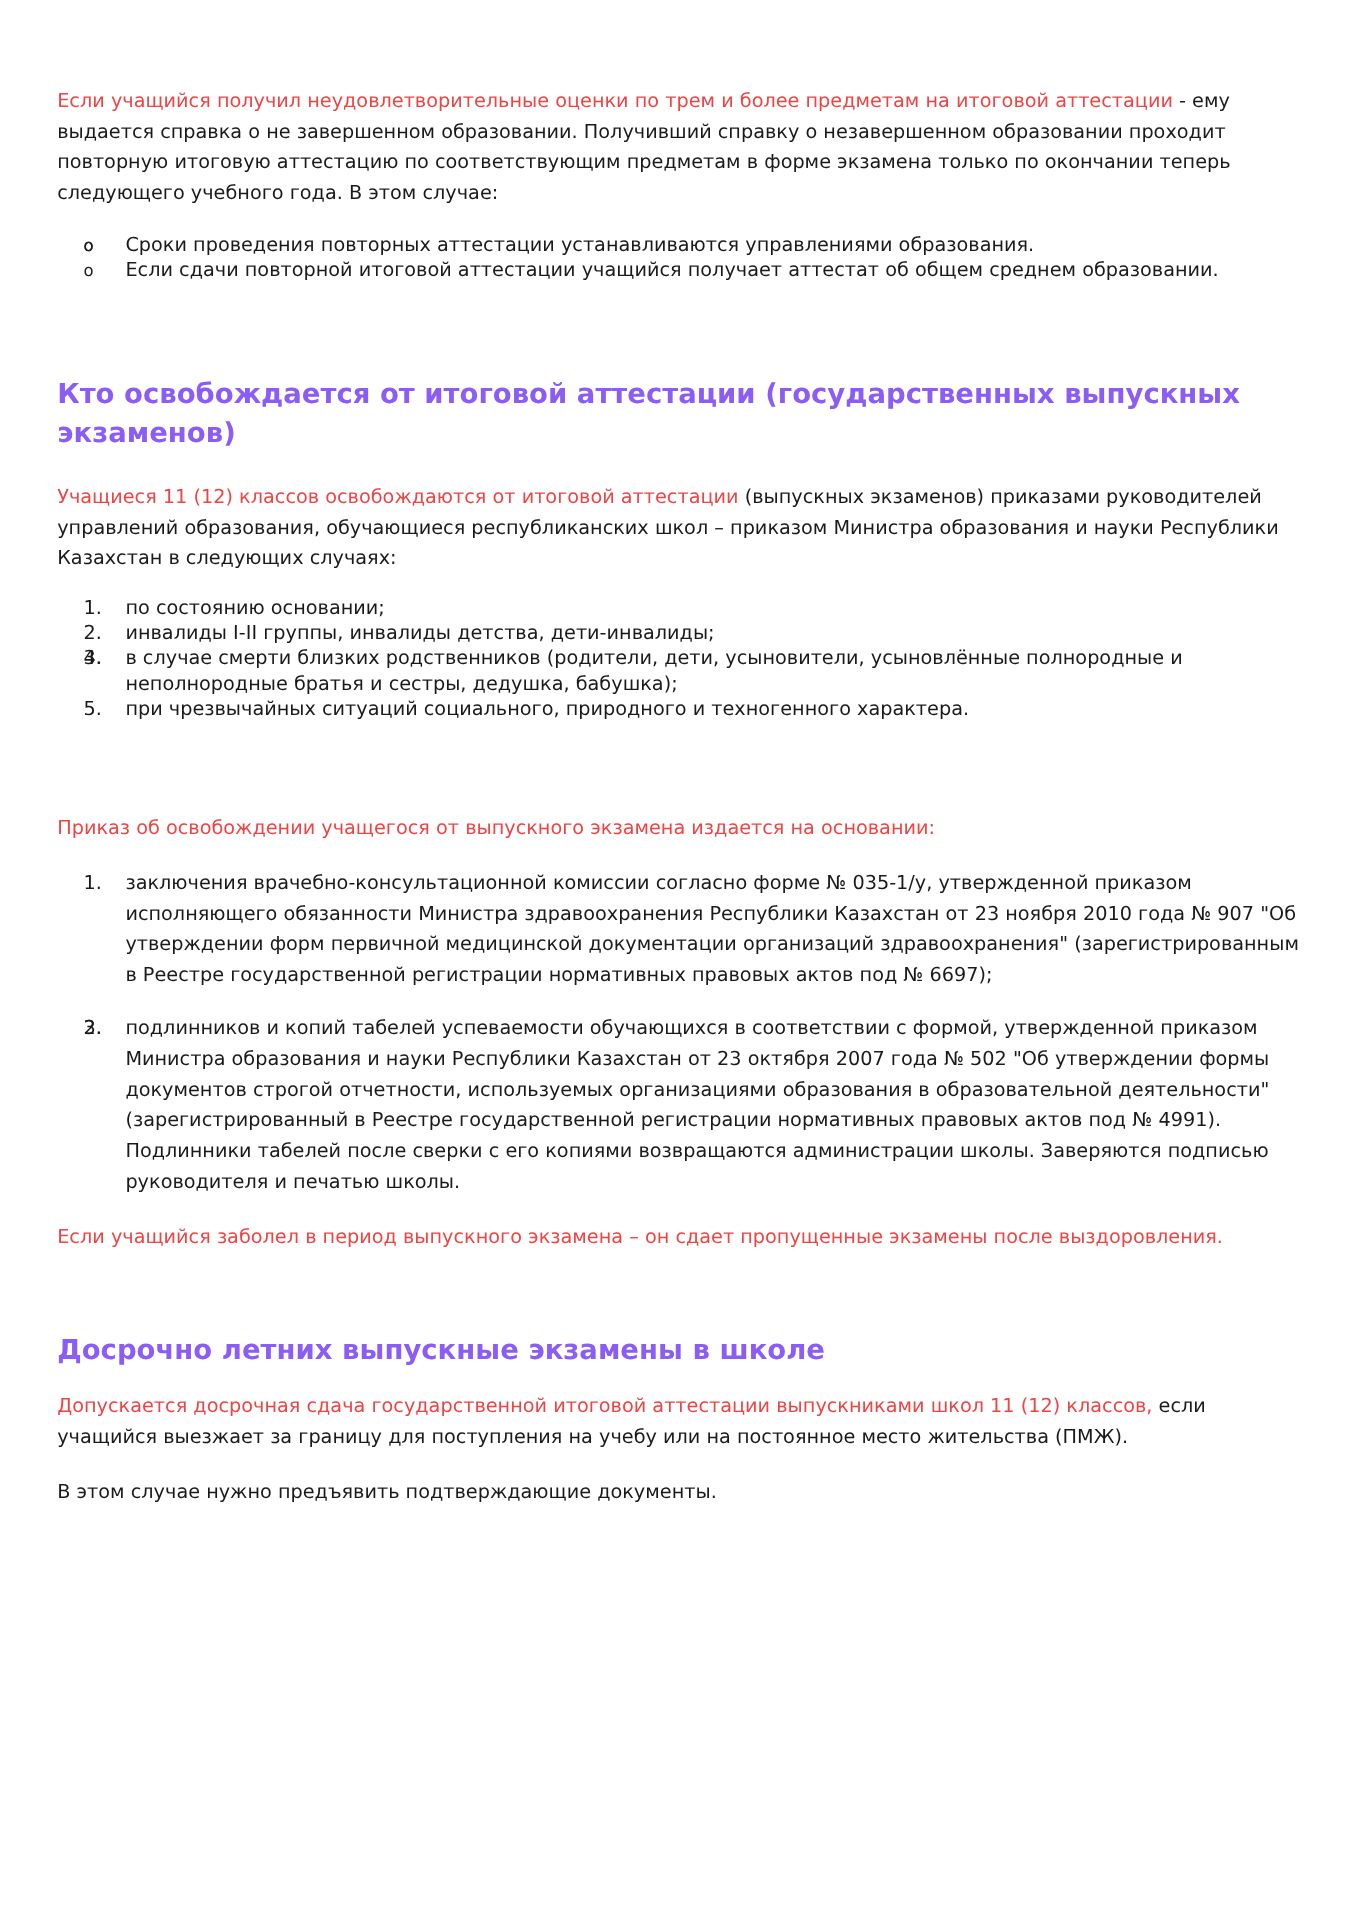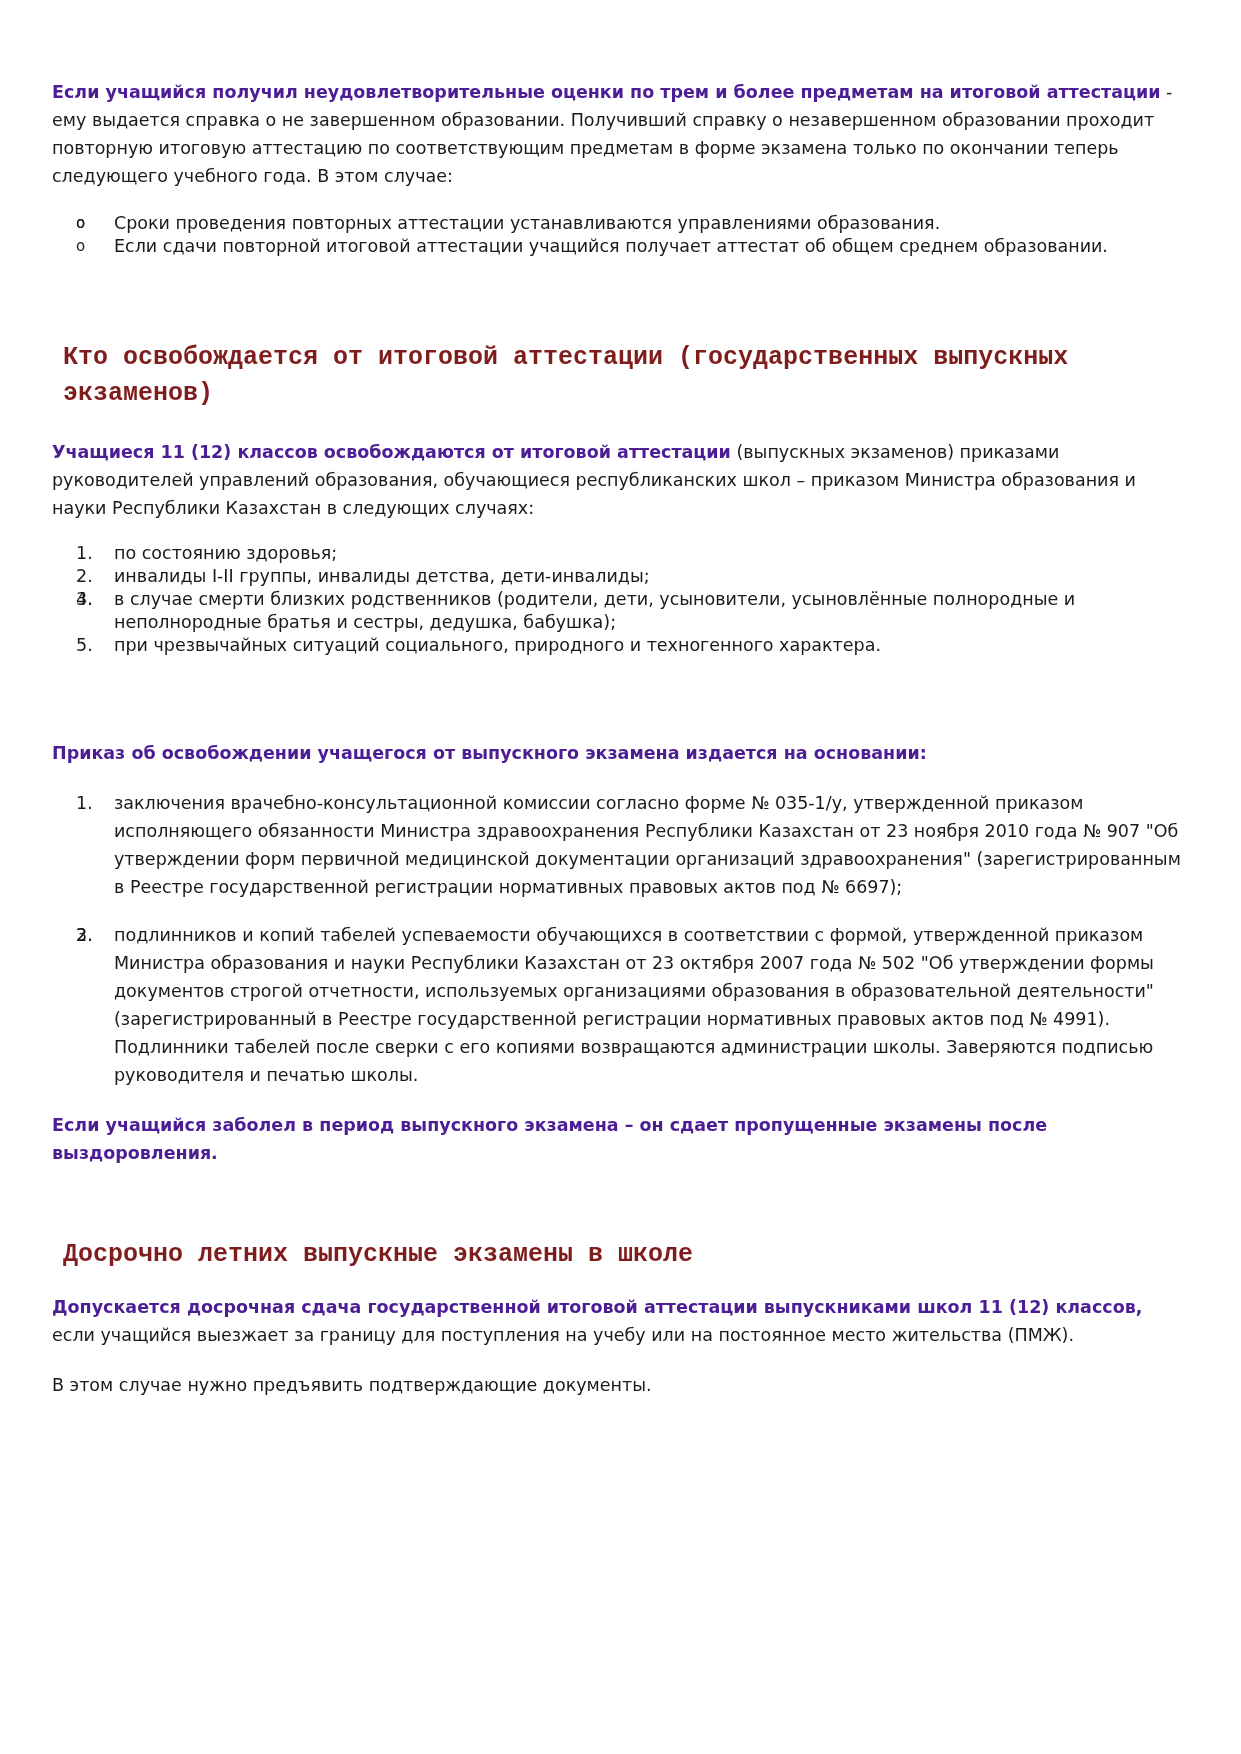--- a/index.html
+++ b/index.html
@@ -1,21 +1,21 @@
 <!DOCTYPE html>
 <html><head>
 <meta charset="utf-8">
 <style>
   html, body { margin: 0; padding: 0; background: #ffffff; }
   body { width: 1241px; height: 1754px; position: relative; overflow: hidden;
          font-family: "DejaVu Sans", sans-serif; color: #1a1a1a; font-size: 17.5px; }
   .page { position: absolute; left: 52px; top: 78px; width: 1150px; }
   p { margin: 0; line-height: 28px; }
-  b { font-weight: bold; color: #4c1d95; text-align: center; }
-  .h2 { color: #7f1d1d; font-weight: bold; font-size: 25px; line-height: 36px; margin: 11px; font-family: Liberation Mono, monospace; }
+  b { font-weight: normal; color: #ef4444; text-align: center; }
+  .h2 { color: #8b5cf6; font-weight: bold; font-size: 25px; line-height: 36px; margin: 0; }
   ul.circle { list-style: none; margin: 0; padding: 0; }
   ul.circle li { position: relative; padding-left: 62px; line-height: 23px; }
   ul.circle li .bullet { position: absolute; left: 24px; top: 0; font-size: 15px; }
   ol.num { list-style: none; margin: 0; padding: 0; }
   ol.num li { position: relative; padding-left: 62px; line-height: 23px; }
   ol.num li .n { position: absolute; left: 24px; top: 0; }
   ol.wide li { line-height: 28px; }
 </style>
 </head>
 <body>
@@ -32,21 +32,21 @@
     <li><span class="bullet">o</span><span>Если сдачи повторной итоговой аттестации учащийся получает аттестат об общем среднем образовании.</span></li>
   </ul>
 
   <h2 class="h2" style="margin-top:82px; width:1100px;">Кто освобождается от итоговой аттестации (государственных выпускных экзаменов)</h2>
 
   <p style="margin-top:26px; width:1140px;">
     <b>Учащиеся 11 (12) классов освобождаются от итоговой аттестации</b><span> (выпускных экзаменов) приказами руководителей управлений образования, обучающиеся республиканских школ – приказом Министра образования и науки Республики Казахстан в следующих случаях:</span>
   </p>
 
   <ol class="num" style="margin-top:20px; width:1130px;">
-    <li><span class="n">1.</span><span>по состоянию здоровья;</span></li>
+    <li><span class="n">1.</span><span>по состоянию основании;</span></li>
     <li><span class="n">2.</span><span>инвалиды I-II группы, инвалиды детства, дети-инвалиды;</span></li>
     <li><span class="n">3.</span></li>
     <li><span class="n">4.</span><span>в случае смерти близких родственников (родители, дети, усыновители, усыновлённые полнородные и неполнородные братья и сестры, дедушка, бабушка);</span></li>
     <li><span class="n">5.</span><span>при чрезвычайных ситуаций социального, природного и техногенного характера.</span></li>
   </ol>
 
   <p style="margin-top:82px;">
     <b>Приказ об освобождении учащегося от выпускного экзамена издается на основании:</b>
   </p>
 

